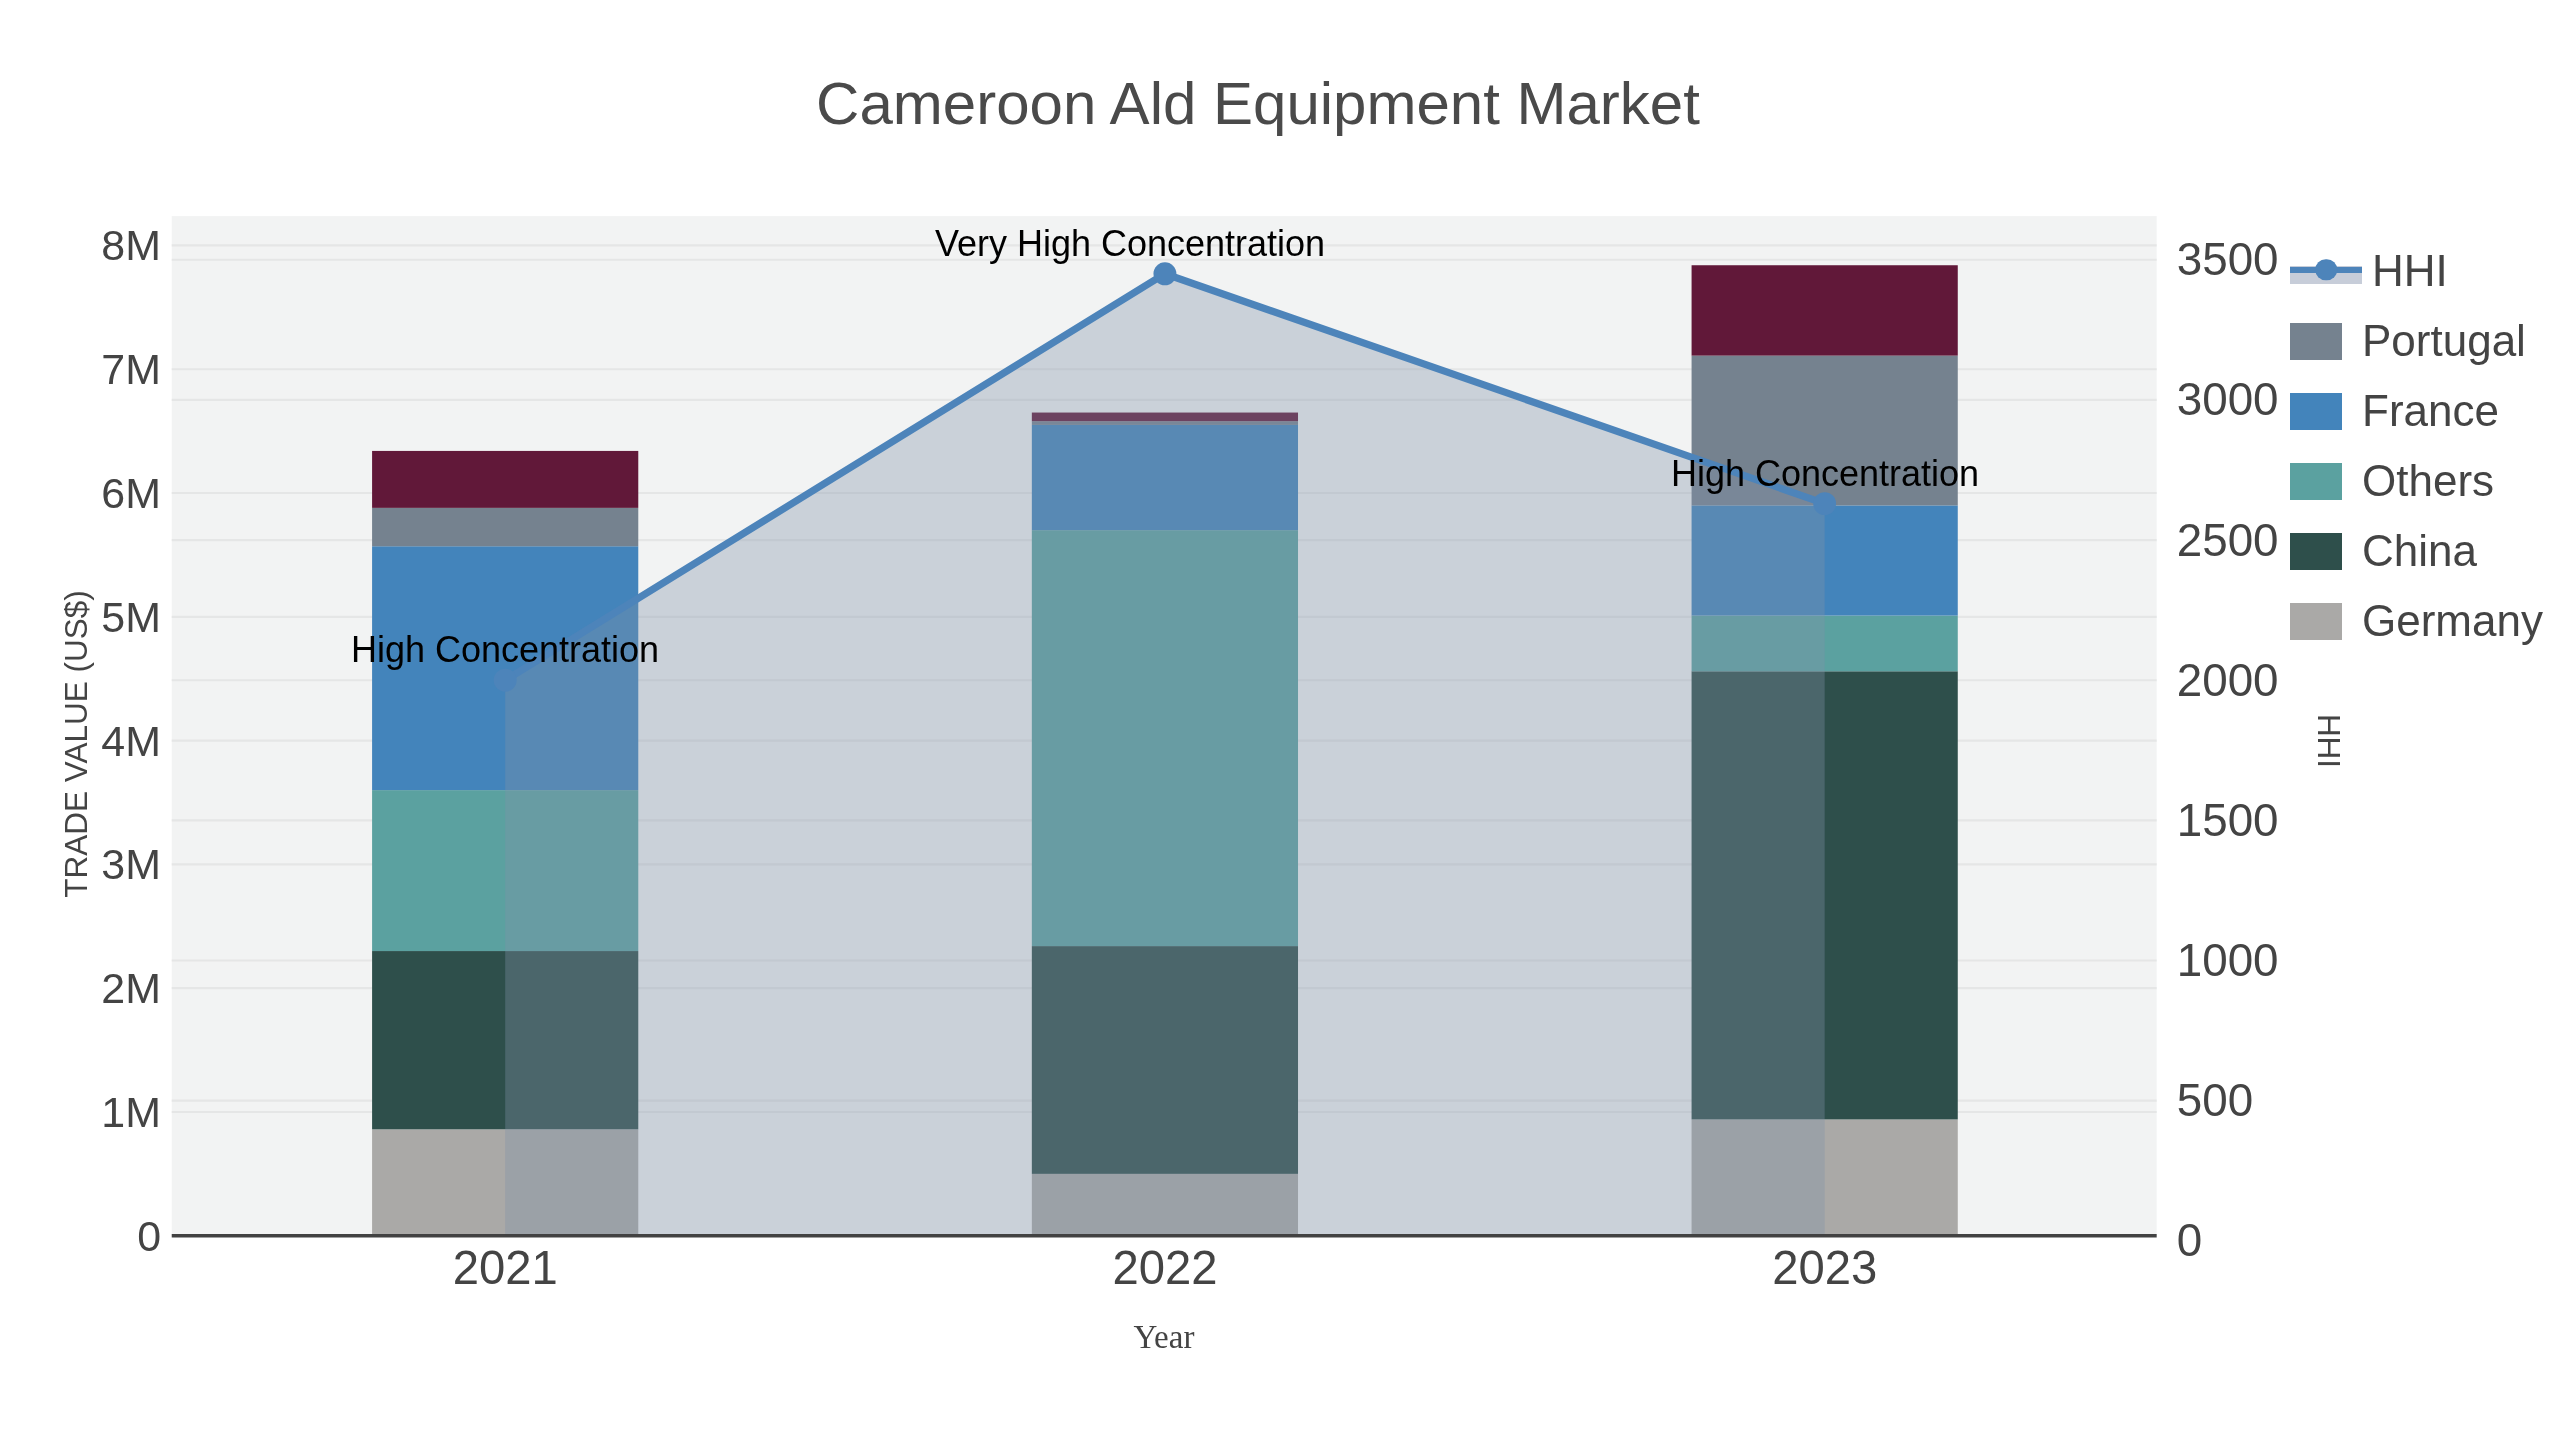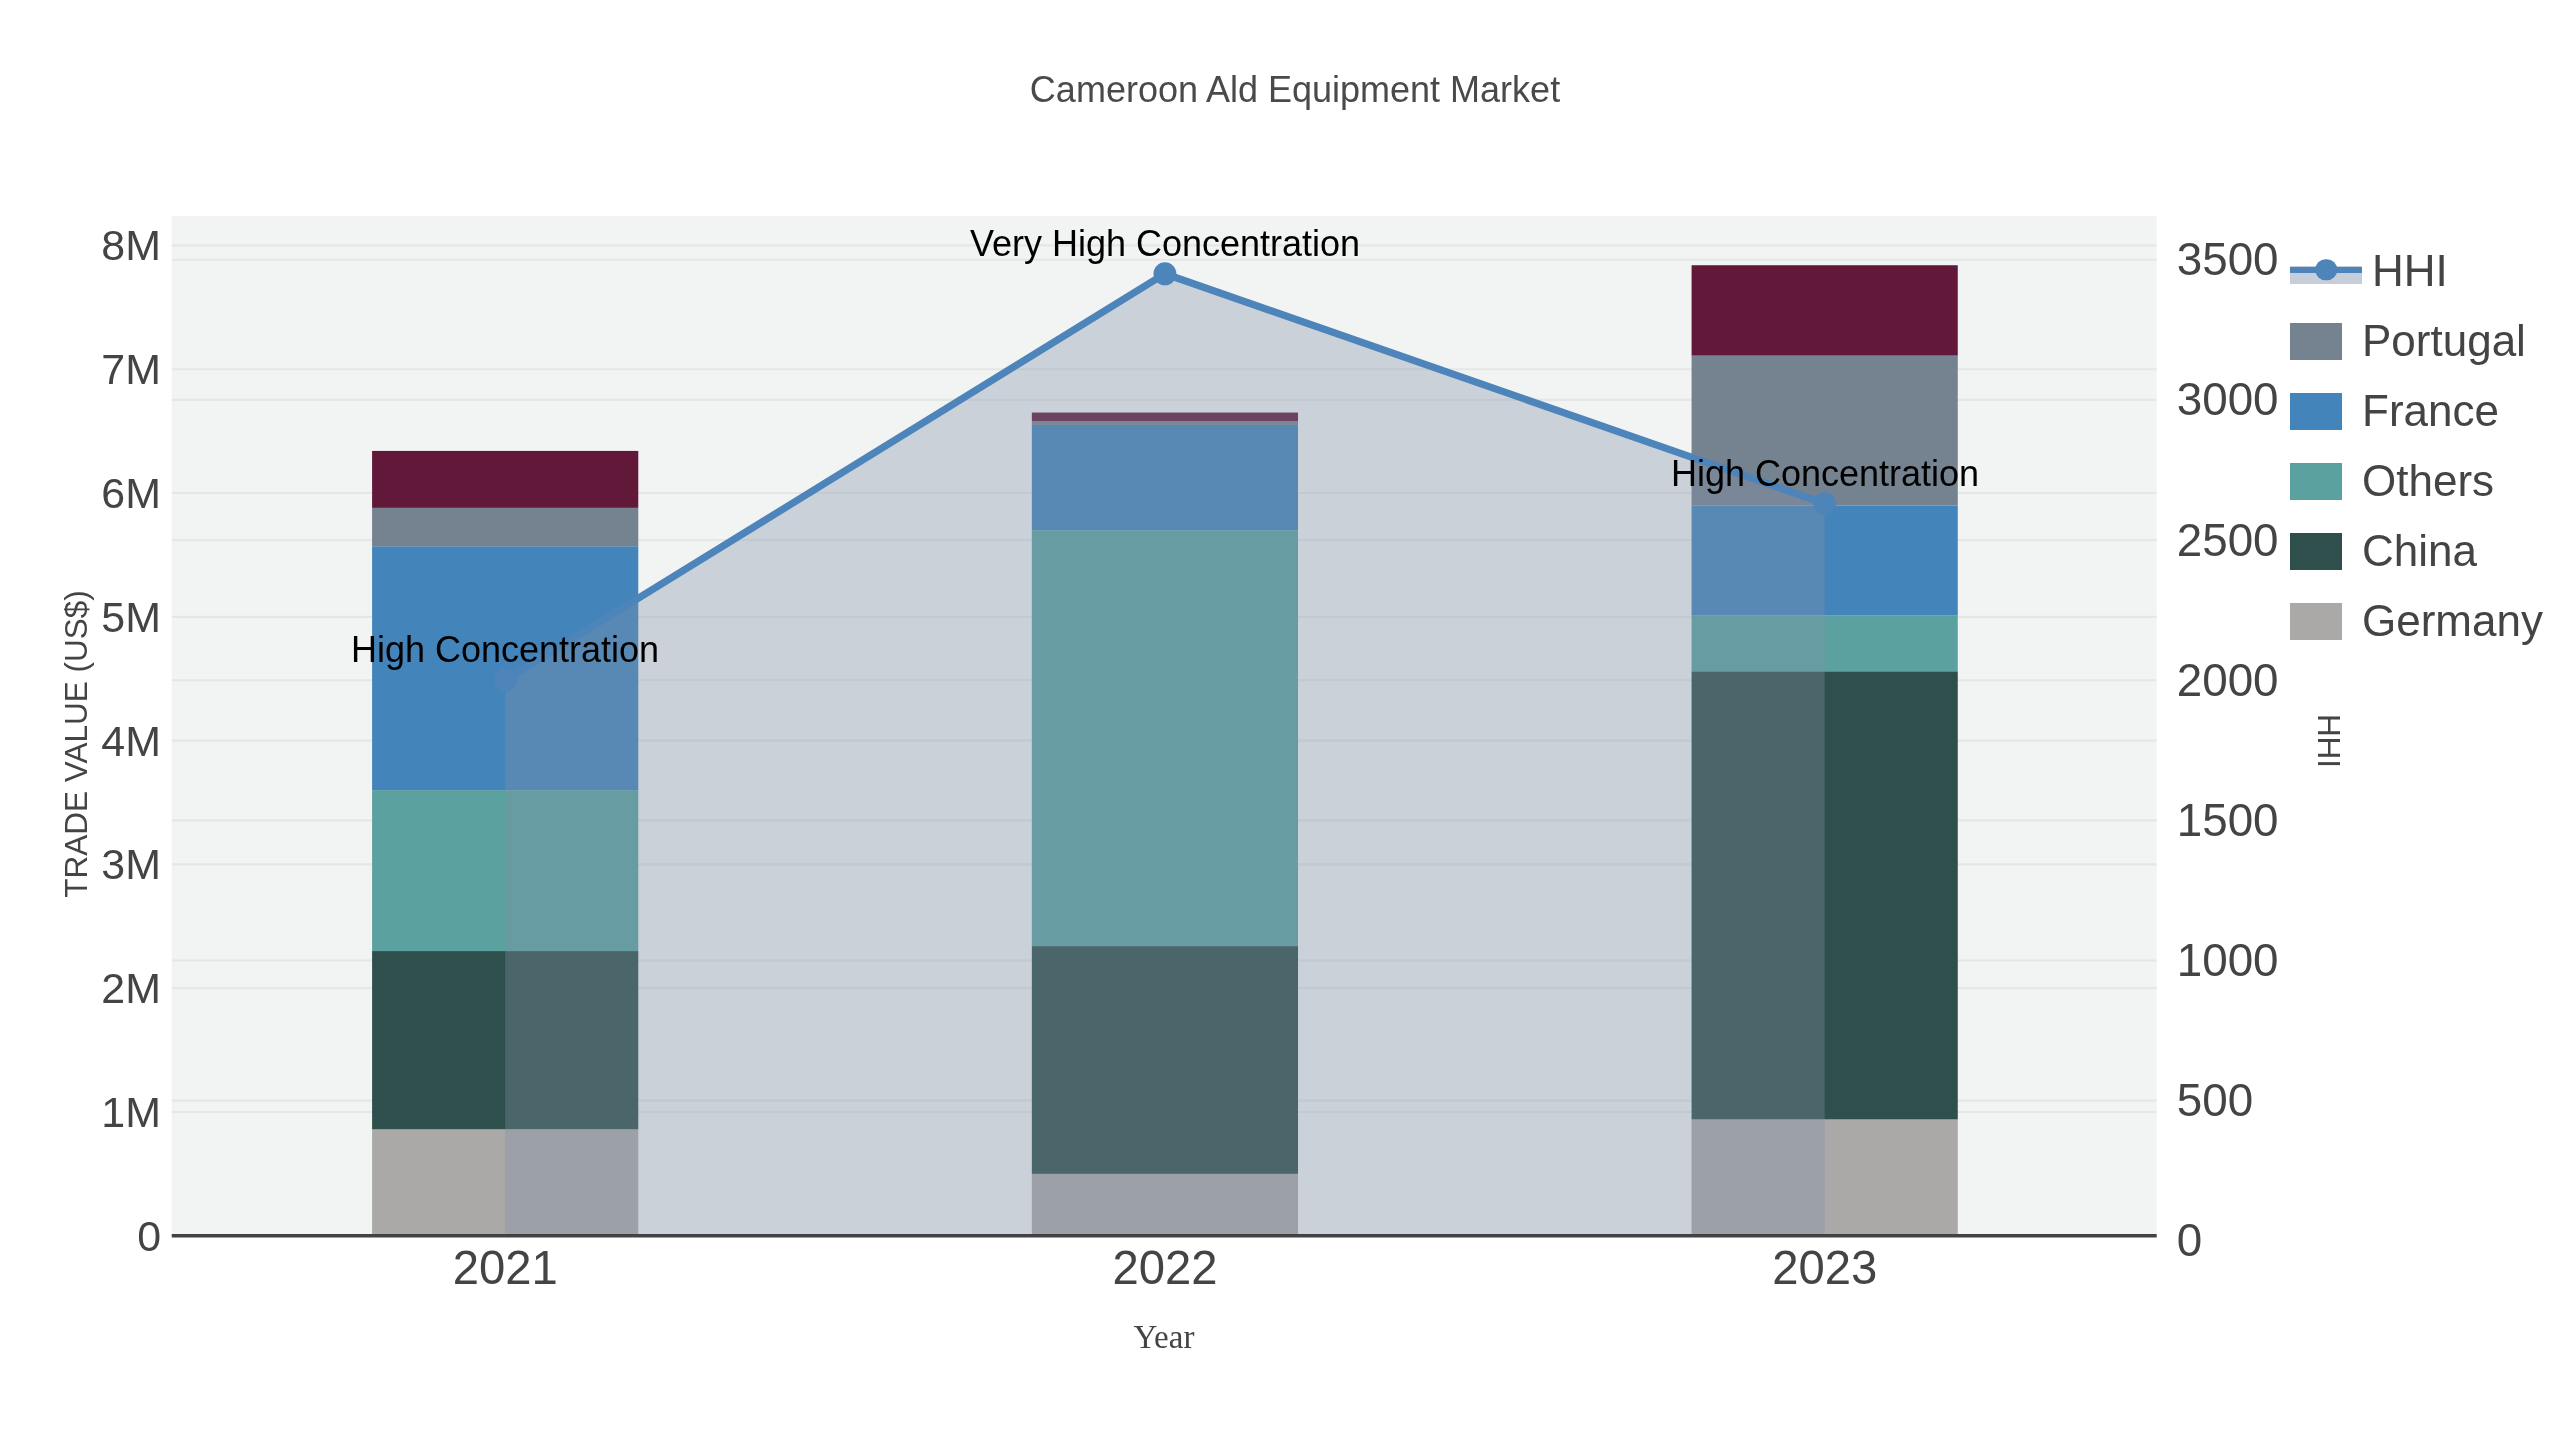--- a/index.html
+++ b/index.html
@@ -1,19 +1,19 @@
 <!DOCTYPE html>
 <html style="font-size:11.4px"><head>
 <meta charset="utf-8">
 <style>
   html,body{margin:0;padding:0;background:#ffffff;}
   body{width:2576px;height:1449px;position:relative;font-family:"Liberation Sans", sans-serif;overflow:hidden;}
   .figure{position:absolute;inset:0;}
   svg#plot{position:absolute;left:0;top:0;}
-  .title-line{position:absolute;left:1295px;transform:translateX(-50%);color:#4a4a4a;font-size:36px;white-space:nowrap;}
+  .title-line{position:absolute;left:1258px;transform:translateX(-50%);color:#4a4a4a;font-size:60px;white-space:nowrap;}
   #title1{top:69px;}
   #title2{top:136px;}
   .annotation{position:absolute;transform:translate(-50%,-50%);color:#000000;font-size:36px;white-space:nowrap;}
   .axis-title-y-left{position:absolute;left:76px;top:744px;transform:translate(-50%,-50%) rotate(-90deg);color:#444444;font-size:31.5px;white-space:nowrap;}
   .axis-title-y-right{position:absolute;left:2328px;top:741px;transform:translate(-50%,-50%) rotate(90deg);color:#444444;font-size:31.5px;white-space:nowrap;}
   .axis-title-x{position:absolute;left:1164px;top:1337px;transform:translate(-50%,-50%);color:#444444;font-size:33px;white-space:nowrap;font-family:Liberation Serif, serif;}
   #legend{position:absolute;left:2290px;top:236px;display:flex;flex-direction:column;}
   .legend-item{display:flex;align-items:center;height:70px;cursor:pointer;}
   .legend-swatch{width:52px;height:37px;margin-right:20px;flex:0 0 auto;}
   .legend-swatch-line{position:relative;width:72px;height:37px;margin-right:10px;flex:0 0 auto;}
@@ -86,21 +86,21 @@
       <text x="3042" y="558.9000000000001" text-anchor="start" dominant-baseline="central" fill="#444444" font-size="64" font-family="Liberation Sans, sans-serif">3000</text>
       <text x="3042" y="363.04999999999995" text-anchor="start" dominant-baseline="central" fill="#444444" font-size="64" font-family="Liberation Sans, sans-serif">3500</text>
       <text x="706" y="1772" text-anchor="middle" dominant-baseline="central" fill="#444444" font-size="66" font-family="Liberation Sans, sans-serif">2021</text>
       <text x="1628" y="1772" text-anchor="middle" dominant-baseline="central" fill="#444444" font-size="66" font-family="Liberation Sans, sans-serif">2022</text>
       <text x="2550" y="1772" text-anchor="middle" dominant-baseline="central" fill="#444444" font-size="66" font-family="Liberation Sans, sans-serif">2023</text>
     </svg>
 
   <div class="title-line" id="title1">Cameroon Ald Equipment Market</div>
 
   <div class="annotation" id="ann0" style="left: 505px; top: 650px;">High Concentration</div>
-  <div class="annotation" id="ann1" style="left: 1165px; top: 244px;">Very High Concentration</div>
+  <div class="annotation" id="ann1" style="left: 1130px; top: 244px;">Very High Concentration</div>
   <div class="annotation" id="ann2" style="left: 1825px; top: 474px;">High Concentration</div>
 
   <div class="axis-title-y-left">TRADE VALUE (US$)</div>
   <div class="axis-title-y-right">HHI</div>
   <div class="axis-title-x">Year</div>
 
   <div id="legend">
       <div class="legend-item">
         <span class="legend-swatch-line">
           <span class="band" style="background: rgba(130, 145, 170, 0.45);"></span>

